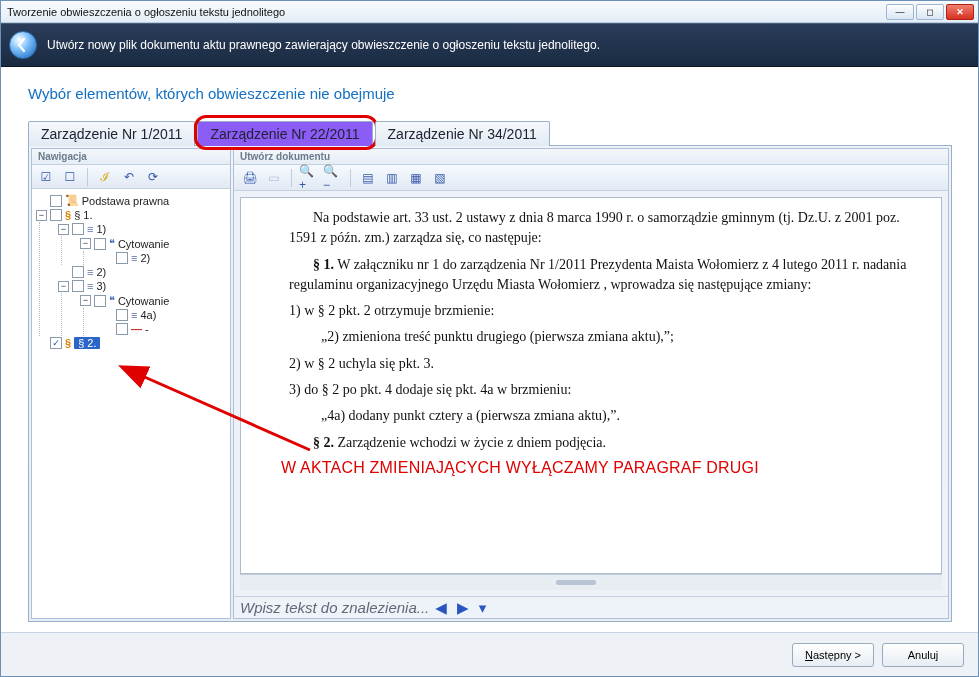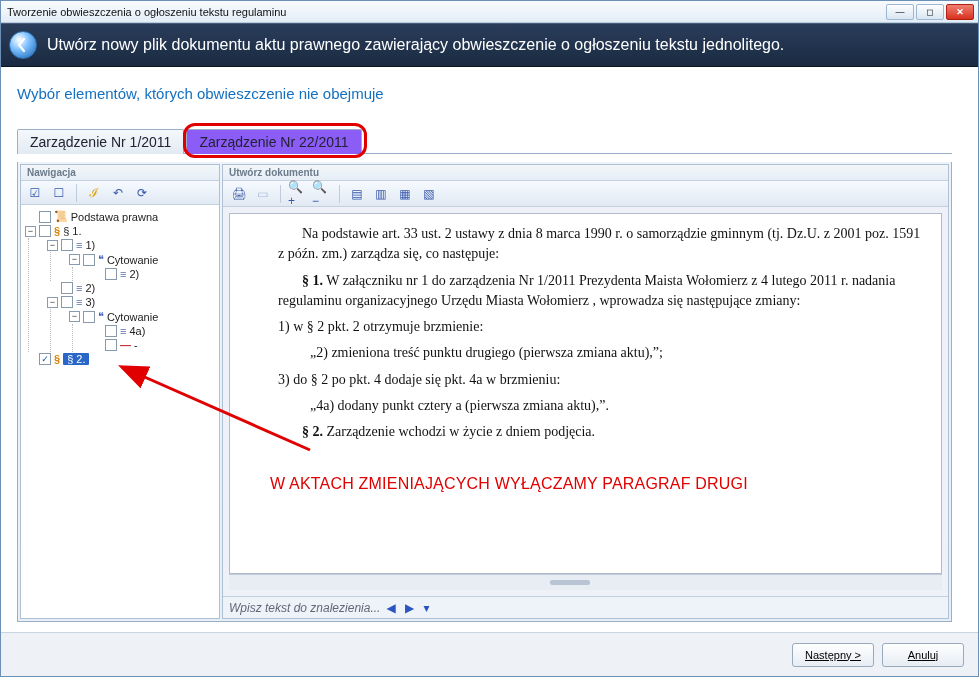--- a/index.html
+++ b/index.html
@@ -53,29 +53,28 @@
     border-top: 1px solid #4a5d7a;
     border-bottom: 1px solid #0a1522;
   }
   .header-icon {
     width: 28px; height: 28px;
     border-radius: 50%;
     background: radial-gradient(circle at 35% 30%, #fff, #7ec0ff 40%, #1060b0);
     border: 1px solid #3070b0;
     display:flex;align-items:center;justify-content:center;
   }
-  .header-text { font-size: 16px; }
+  .header-text { font-size: 12px; }
   .content-area {
     flex: 1;
-    padding: 18px 26px 10px 16px;
+    padding: 18px 26px 10px 27px;
     background: #fff;
     display: flex;
     flex-direction: column;
     overflow: hidden;
-    gap: 8px;
   }
   .page-heading {
     color: #1470c0;
     font-size: 15px;
     font-weight: 400;
     margin-bottom: 18px;
   }
   .tabs {
     display: flex;
     border-bottom: 1px solid #99b0c8;
@@ -244,31 +243,31 @@
   }
   .doc-scroll-x::after{
     content:""; position:absolute; left:45%; top:5px; width:40px; height:5px;
     background:#b8c4d4; border-radius:2px;
   }
   .search-bar {
     height: 22px;
     border-top: 1px solid #c3d0e0;
     background:#eef3f9;
     display:flex; align-items:center; padding:0 6px; gap:6px;
-    font-size:12px;
+    font-size:15px;
     color:#667;
     font-style: italic;
   }
   .sb-nav { font-style: normal; color:#2a55c0; letter-spacing:3px; }
   .button-row {
     height: 44px;
     background: #eef2f7;
     border-top: 1px solid #c8d4e2;
     display:flex; align-items:center; justify-content:flex-end;
-    gap:8px; padding:0 14px;text-decoration:underline;
+    gap:8px; padding:0 14px;
   }
   .btn {
     min-width: 82px;
     height: 24px;
     background: linear-gradient(#fefefe, #e7edf4);
     border: 1px solid #99aabf;
     border-radius: 3px;
     font-size: 11px;
     cursor: pointer;
   }
@@ -279,21 +278,21 @@
     position: absolute;
     pointer-events: none;
   }
 </style>
 </head>
 <body>
 
 <div class="window">
 
   <div class="titlebar">
-    <span class="titlebar-text">Tworzenie obwieszczenia o ogłoszeniu tekstu regulaminu</span>
+    <span class="titlebar-text">Tworzenie obwieszczenia o ogłoszeniu tekstu jednolitego</span>
     <div class="win-btns">
       <div class="win-btn">—</div>
       <div class="win-btn">◻</div>
       <div class="win-btn close">✕</div>
     </div>
   </div>
 
   <div class="header-banner">
     <div class="header-icon">
       <svg width="16" height="16" viewBox="0 0 16 16">
@@ -308,20 +307,23 @@
 
     <div class="tabs">
       <div class="tab">
         <span>Zarządzenie Nr 1/2011</span>
       </div>
       <div class="tab-wrap">
         <div class="tab active">
           <span>Zarządzenie Nr 22/2011</span>
         </div>
         <div class="tab-highlight annotation"></div>
+      </div>
+      <div class="tab">
+        <span>Zarządzenie Nr 34/2011</span>
       </div>
     </div>
 
     <div class="panels-row">
 
       <div class="panel nav-panel">
         <div class="panel-title">Nawigacja</div>
         <div class="toolbar">
           <div class="tbtn">☑</div>
           <div class="tbtn">☐</div>
@@ -439,20 +441,21 @@
         </div>
 
         <div class="doc-body-outer">
           <div class="doc-body">
             <p style="text-indent:24px">Na podstawie art. 33 ust. 2 ustawy z dnia 8 marca 1990 r. o samorządzie gminnym (tj. Dz.U. z 2001 poz. 1591 z późn. zm.) zarządza się, co następuje:</p>
             <p style="text-indent:24px">
               <b>§ 1.</b><span> W załączniku nr 1 do zarządzenia Nr 1/2011 Prezydenta Maista Wołomierz z 4 lutego 2011 r. nadania regulaminu organizacyjnego Urzędu Miasta Wołomierz , wprowadza się następujące zmiany:</span>
             </p>
             <p style="text-indent:0">1) w § 2 pkt. 2 otrzymuje brzmienie:</p>
             <p style="padding-left:32px">„2) zmieniona treść punktu drugiego (pierwsza zmiana aktu),”;</p>
+            <p>2) w § 2 uchyla się pkt. 3.</p>
             <p>3) do § 2 po pkt. 4 dodaje się pkt. 4a w brzmieniu:</p>
             <p style="padding-left:32px">„4a) dodany punkt cztery a (pierwsza zmiana aktu),”.</p>
             <p style="text-indent:24px">
               <b>§ 2.</b><span> Zarządzenie wchodzi w życie z dniem podjęcia.</span>
             </p>
 
             <div class="annotation red-text" style="position:absolute; left:40px; top:258px; right:22px;">W AKTACH ZMIENIAJĄCYCH WYŁĄCZAMY PARAGRAF DRUGI</div>
           </div>
           <div class="doc-scroll-x"></div>
         </div>

